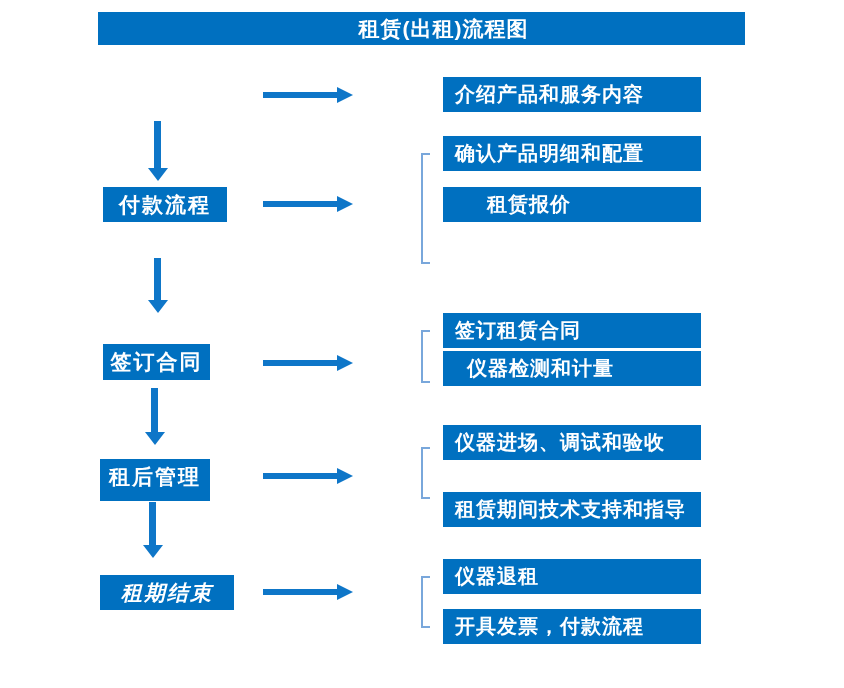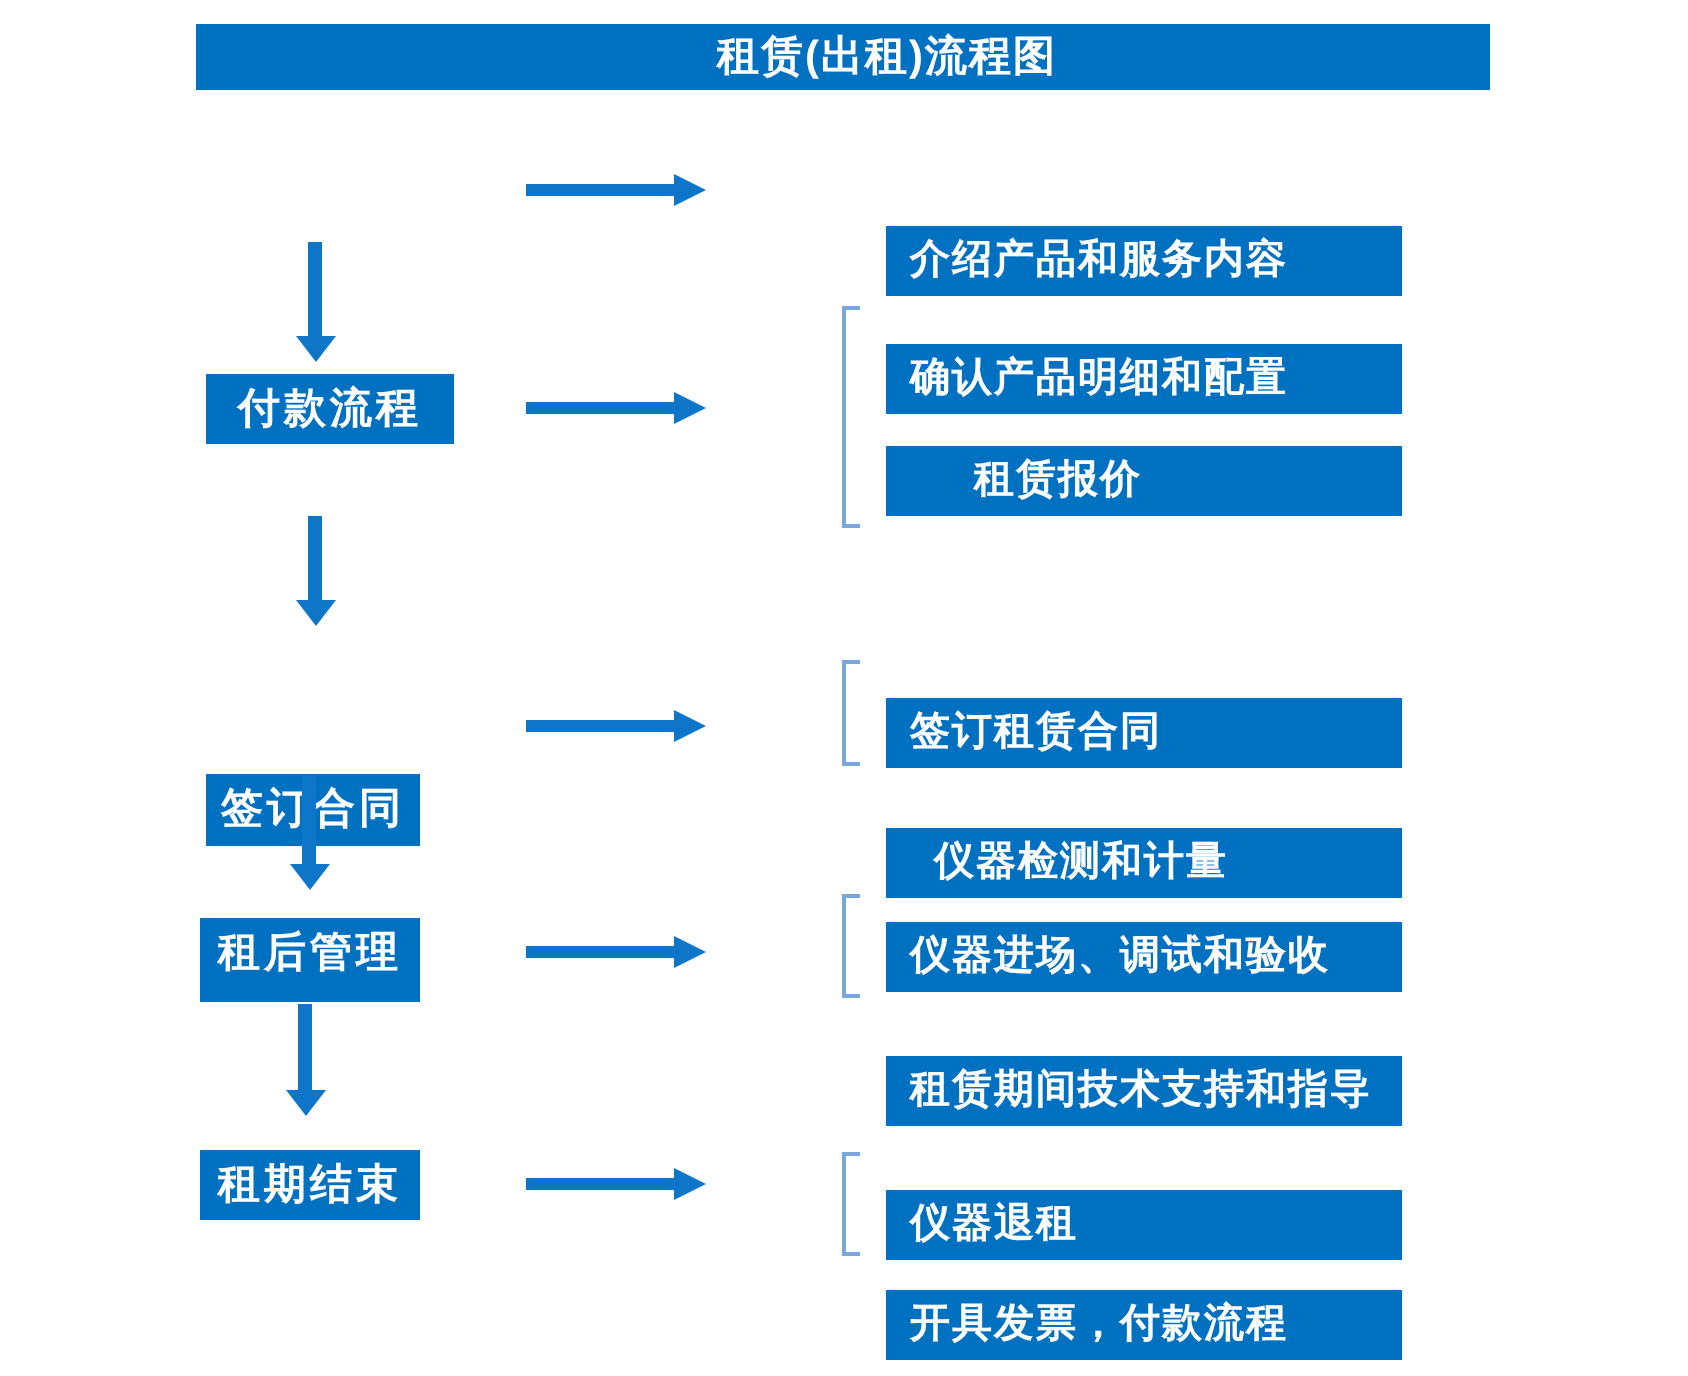--- a/index.html
+++ b/index.html
@@ -39,21 +39,20 @@
     width: 258px; height: 35px;
     background: #0070C0;
     color: #ffffff;
     font-size: 20px;
     font-weight: bold;
     letter-spacing: 1px;
     line-height: 35px;
     padding-left: 12px;
     box-sizing: border-box;
     white-space: nowrap;
-    margin-top: 36px;
   }
   .varrow { position: absolute; width: 20px; }
   .varrow .shaft {
     position: absolute; left: 6px; top: 0;
     width: 7px; background: #0E76C8;
   }
   .varrow .head {
     position: absolute; left: 0; bottom: 0;
     width: 0; height: 0;
     border-left: 10px solid transparent;
@@ -86,27 +85,27 @@
 
 <div class="canvas">
 
   <div class="title-bar">
     <span>租赁(出租)流程图</span>
   </div>
 
   <div class="lbox" style="left:103px;top:187px;width:124px;height:35px;line-height:35px;">
     <span>付款流程</span>
   </div>
-  <div class="lbox" style="left:103px;top:344px;width:107px;height:36px;line-height:36px;margin-top:43px;">
+  <div class="lbox" style="left:103px;top:344px;width:107px;height:36px;line-height:36px;">
     <span>签订合同</span>
   </div>
   <div class="lbox" style="left:100px;top:459px;width:110px;height:42px;line-height:35px;">
     <span>租后管理</span>
   </div>
-  <div class="lbox" style="left:100px;top:575px;width:110px;height:35px;line-height:35px;">
+  <div class="lbox" style="left:100px;top:575px;width:134px;height:35px;line-height:35px;font-style:italic;">
     <span>租期结束</span>
   </div>
 
   <div class="varrow" style="left:148px;top:121px;height:60px;">
     <div class="shaft" style="height:47px;"></div>
     <div class="head"></div>
   </div>
   <div class="varrow" style="left:148px;top:258px;height:55px;">
     <div class="shaft" style="height:42px;"></div>
     <div class="head"></div>
@@ -153,21 +152,21 @@
   <div class="rbox" style="top:136px;">
     <span>确认产品明细和配置</span>
   </div>
   <div class="rbox" style="top:187px;padding-left:44px;">
     <span>租赁报价</span>
   </div>
 
   <div class="rbox" style="top:313px;">
     <span>签订租赁合同</span>
   </div>
-  <div class="rbox" style="top:378px;padding-left:24px;">
+  <div class="rbox" style="top:351px;padding-left:24px;">
     <span>仪器检测和计量</span>
   </div>
 
   <div class="rbox" style="top:425px;">
     <span>仪器进场、调试和验收</span>
   </div>
   <div class="rbox" style="top:492px;">
     <span>租赁期间技术支持和指导</span>
   </div>
 

